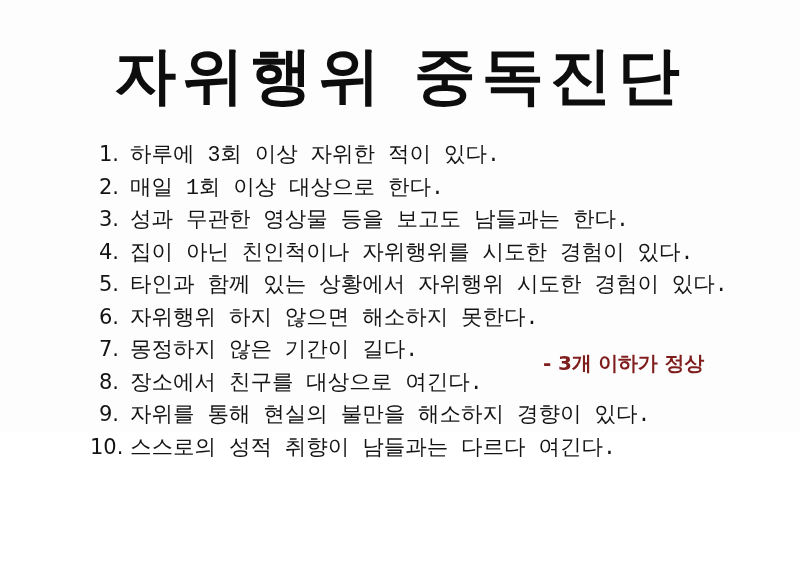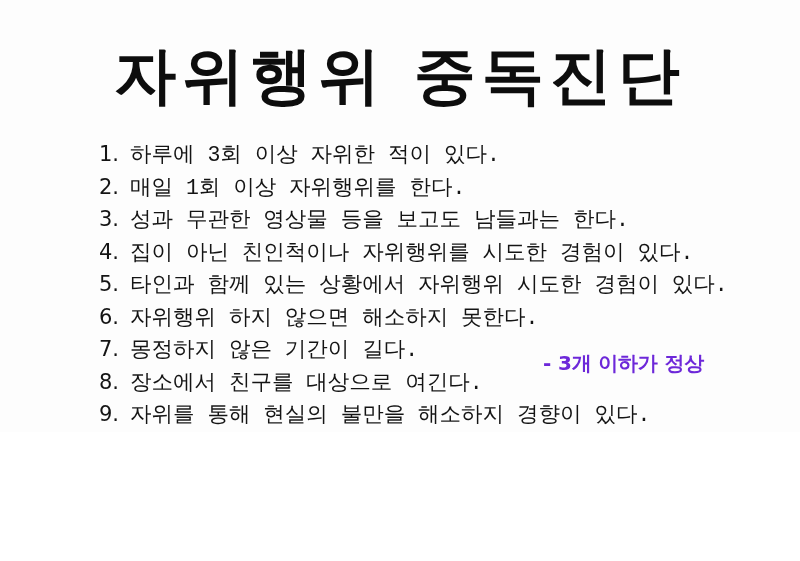--- a/index.html
+++ b/index.html
@@ -65,41 +65,41 @@
   ol.items li .txt {
     flex: 1;
     font-family: Liberation Mono, monospace;
   }
   .footnote {
     position: absolute;
     right: 96px;
     bottom: 55px;
     font-size: 20px;
     font-weight: 700;
-    color: #6d28d9;
+    color: #7f1d1d;
     letter-spacing: -0.2px;
     white-space: nowrap;
   }
 </style>
 </head>
 <body>
 
 <div class="page">
 
   <h1 class="title">자위행위 중독진단</h1>
 
   <div class="list-wrap">
     <ol class="items">
       <li>
         <span class="num">1.</span>
         <span class="txt">하루에 3회 이상 자위한 적이 있다.</span>
       </li>
       <li>
         <span class="num">2.</span>
-        <span class="txt">매일 1회 이상 자위행위를 한다.</span>
+        <span class="txt">매일 1회 이상 대상으로 한다.</span>
       </li>
       <li>
         <span class="num">3.</span>
         <span class="txt">성과 무관한 영상물 등을 보고도 남들과는 한다.</span>
       </li>
       <li>
         <span class="num">4.</span>
         <span class="txt">집이 아닌 친인척이나 자위행위를 시도한 경험이 있다.</span>
       </li>
       <li>
@@ -115,18 +115,22 @@
         <span class="txt">몽정하지 않은 기간이 길다.</span>
       </li>
       <li>
         <span class="num">8.</span>
         <span class="txt">장소에서 친구를 대상으로 여긴다.</span>
       </li>
       <li>
         <span class="num">9.</span>
         <span class="txt">자위를 통해 현실의 불만을 해소하지 경향이 있다.</span>
       </li>
+      <li>
+        <span class="num">10.</span>
+        <span class="txt">스스로의 성적 취향이 남들과는 다르다 여긴다.</span>
+      </li>
     </ol>
   </div>
 
   <div class="footnote">- 3개 이하가 정상</div>
 
 </div>
 
 </body></html>

